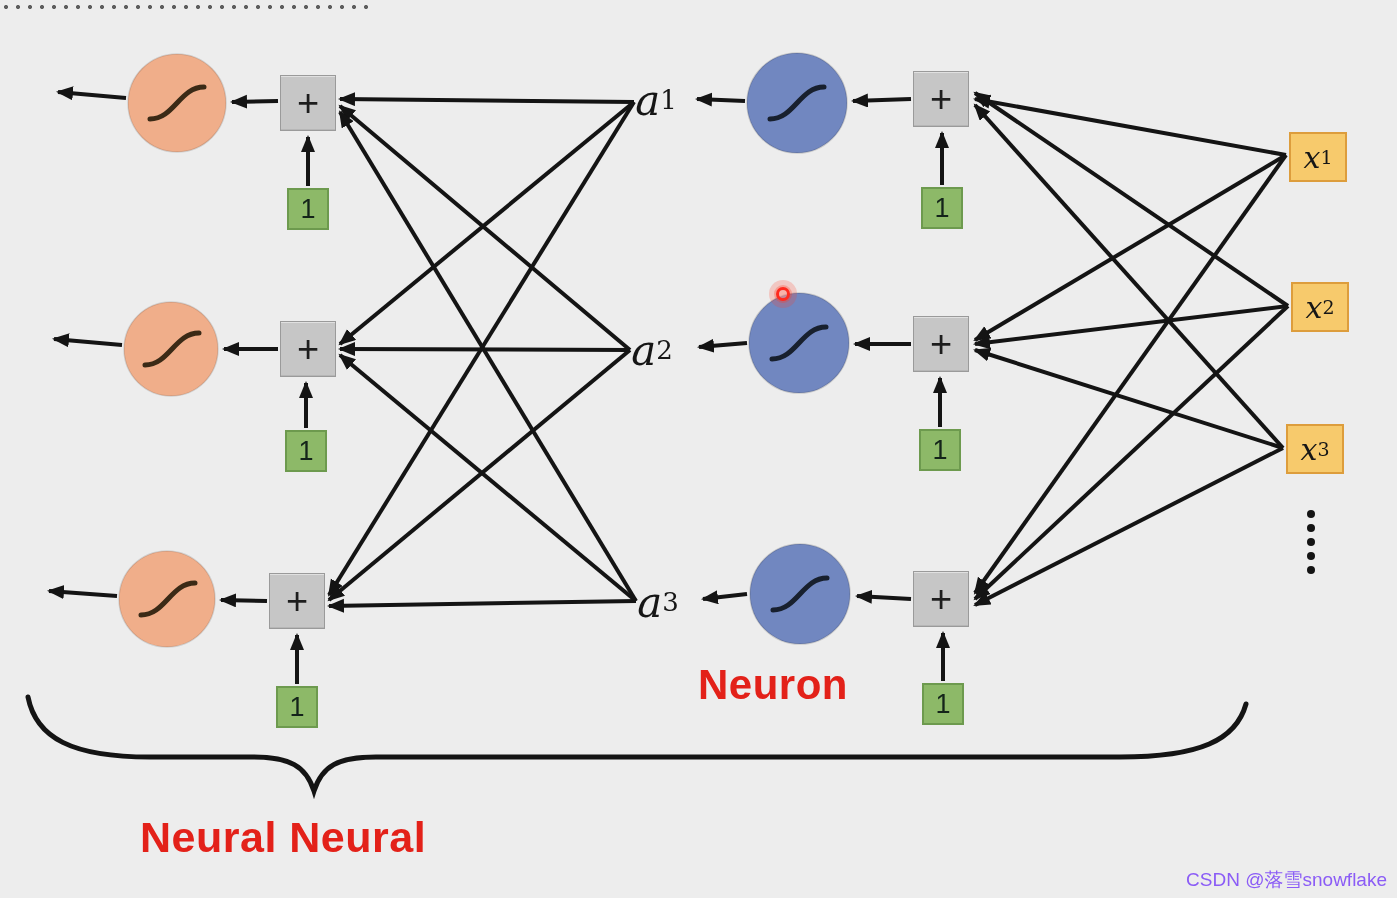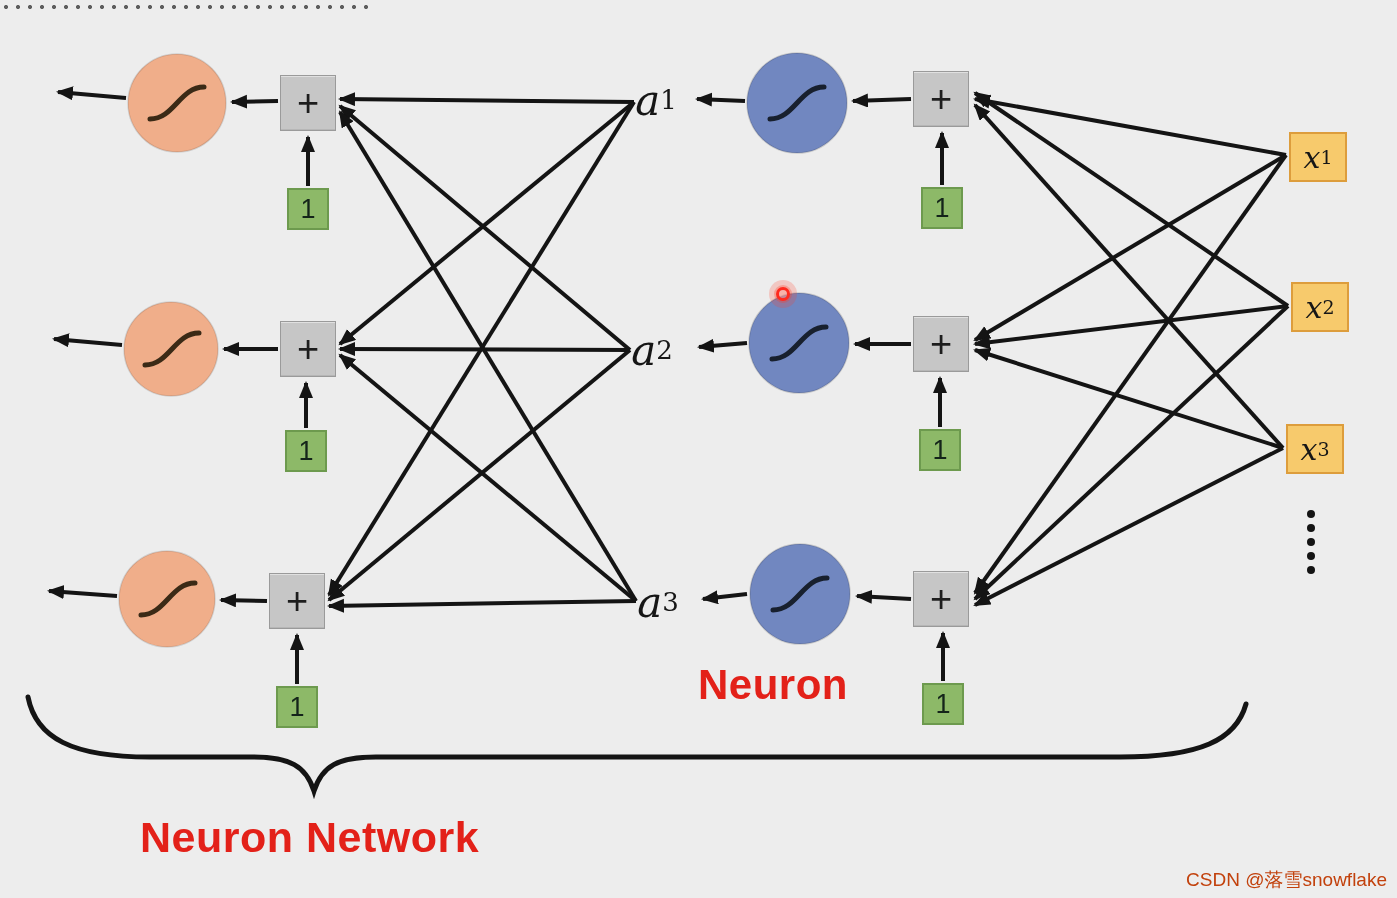--- a/index.html
+++ b/index.html
@@ -52,21 +52,21 @@
     color:var(--accent-red,#e32119);
     font-weight:bold;
     text-align:left;
     letter-spacing:0.5px;
   }
   .neuron-label { font-size:42px; }
   .network-label { font-size:43px; }
 
   .watermark {
     position:absolute; right:10px; bottom:5px;
-    font-size:19px; color:#c2410c;
+    font-size:19px; color:#8b5cf6;
   }
 
   .artifact {
     position:absolute; left:2px; top:3px;
     width:366px; height:9px;
     background-image: radial-gradient(circle at 4px 4px, #3a3a3a 1.6px, rgba(0,0,0,0) 2.4px);
     background-size:12px 9px;
     opacity:.8;
   }
 </style>
@@ -230,17 +230,17 @@
   <div class="box a-label" style="left:614px;top:322px;width:76px;height:56px">
     <span class="mv">a</span>
       <sub class="ms">2</sub>
   </div>
   <div class="box a-label" style="left:620px;top:574px;width:76px;height:56px">
     <span class="mv">a</span>
       <sub class="ms">3</sub>
   </div>
 
   <div class="red-label neuron-label" style="left:698px;top:661px;width:205px">Neuron</div>
-  <div class="red-label network-label" style="left:140px;top:813px;width:380px">Neuron Network</div>
+  <div class="red-label network-label" style="left:140px;top:813px;width:380px">Neural Neural</div>
 
   <div class="watermark">CSDN @落雪snowflake</div>
 
 </div>
 
 </body></html>

